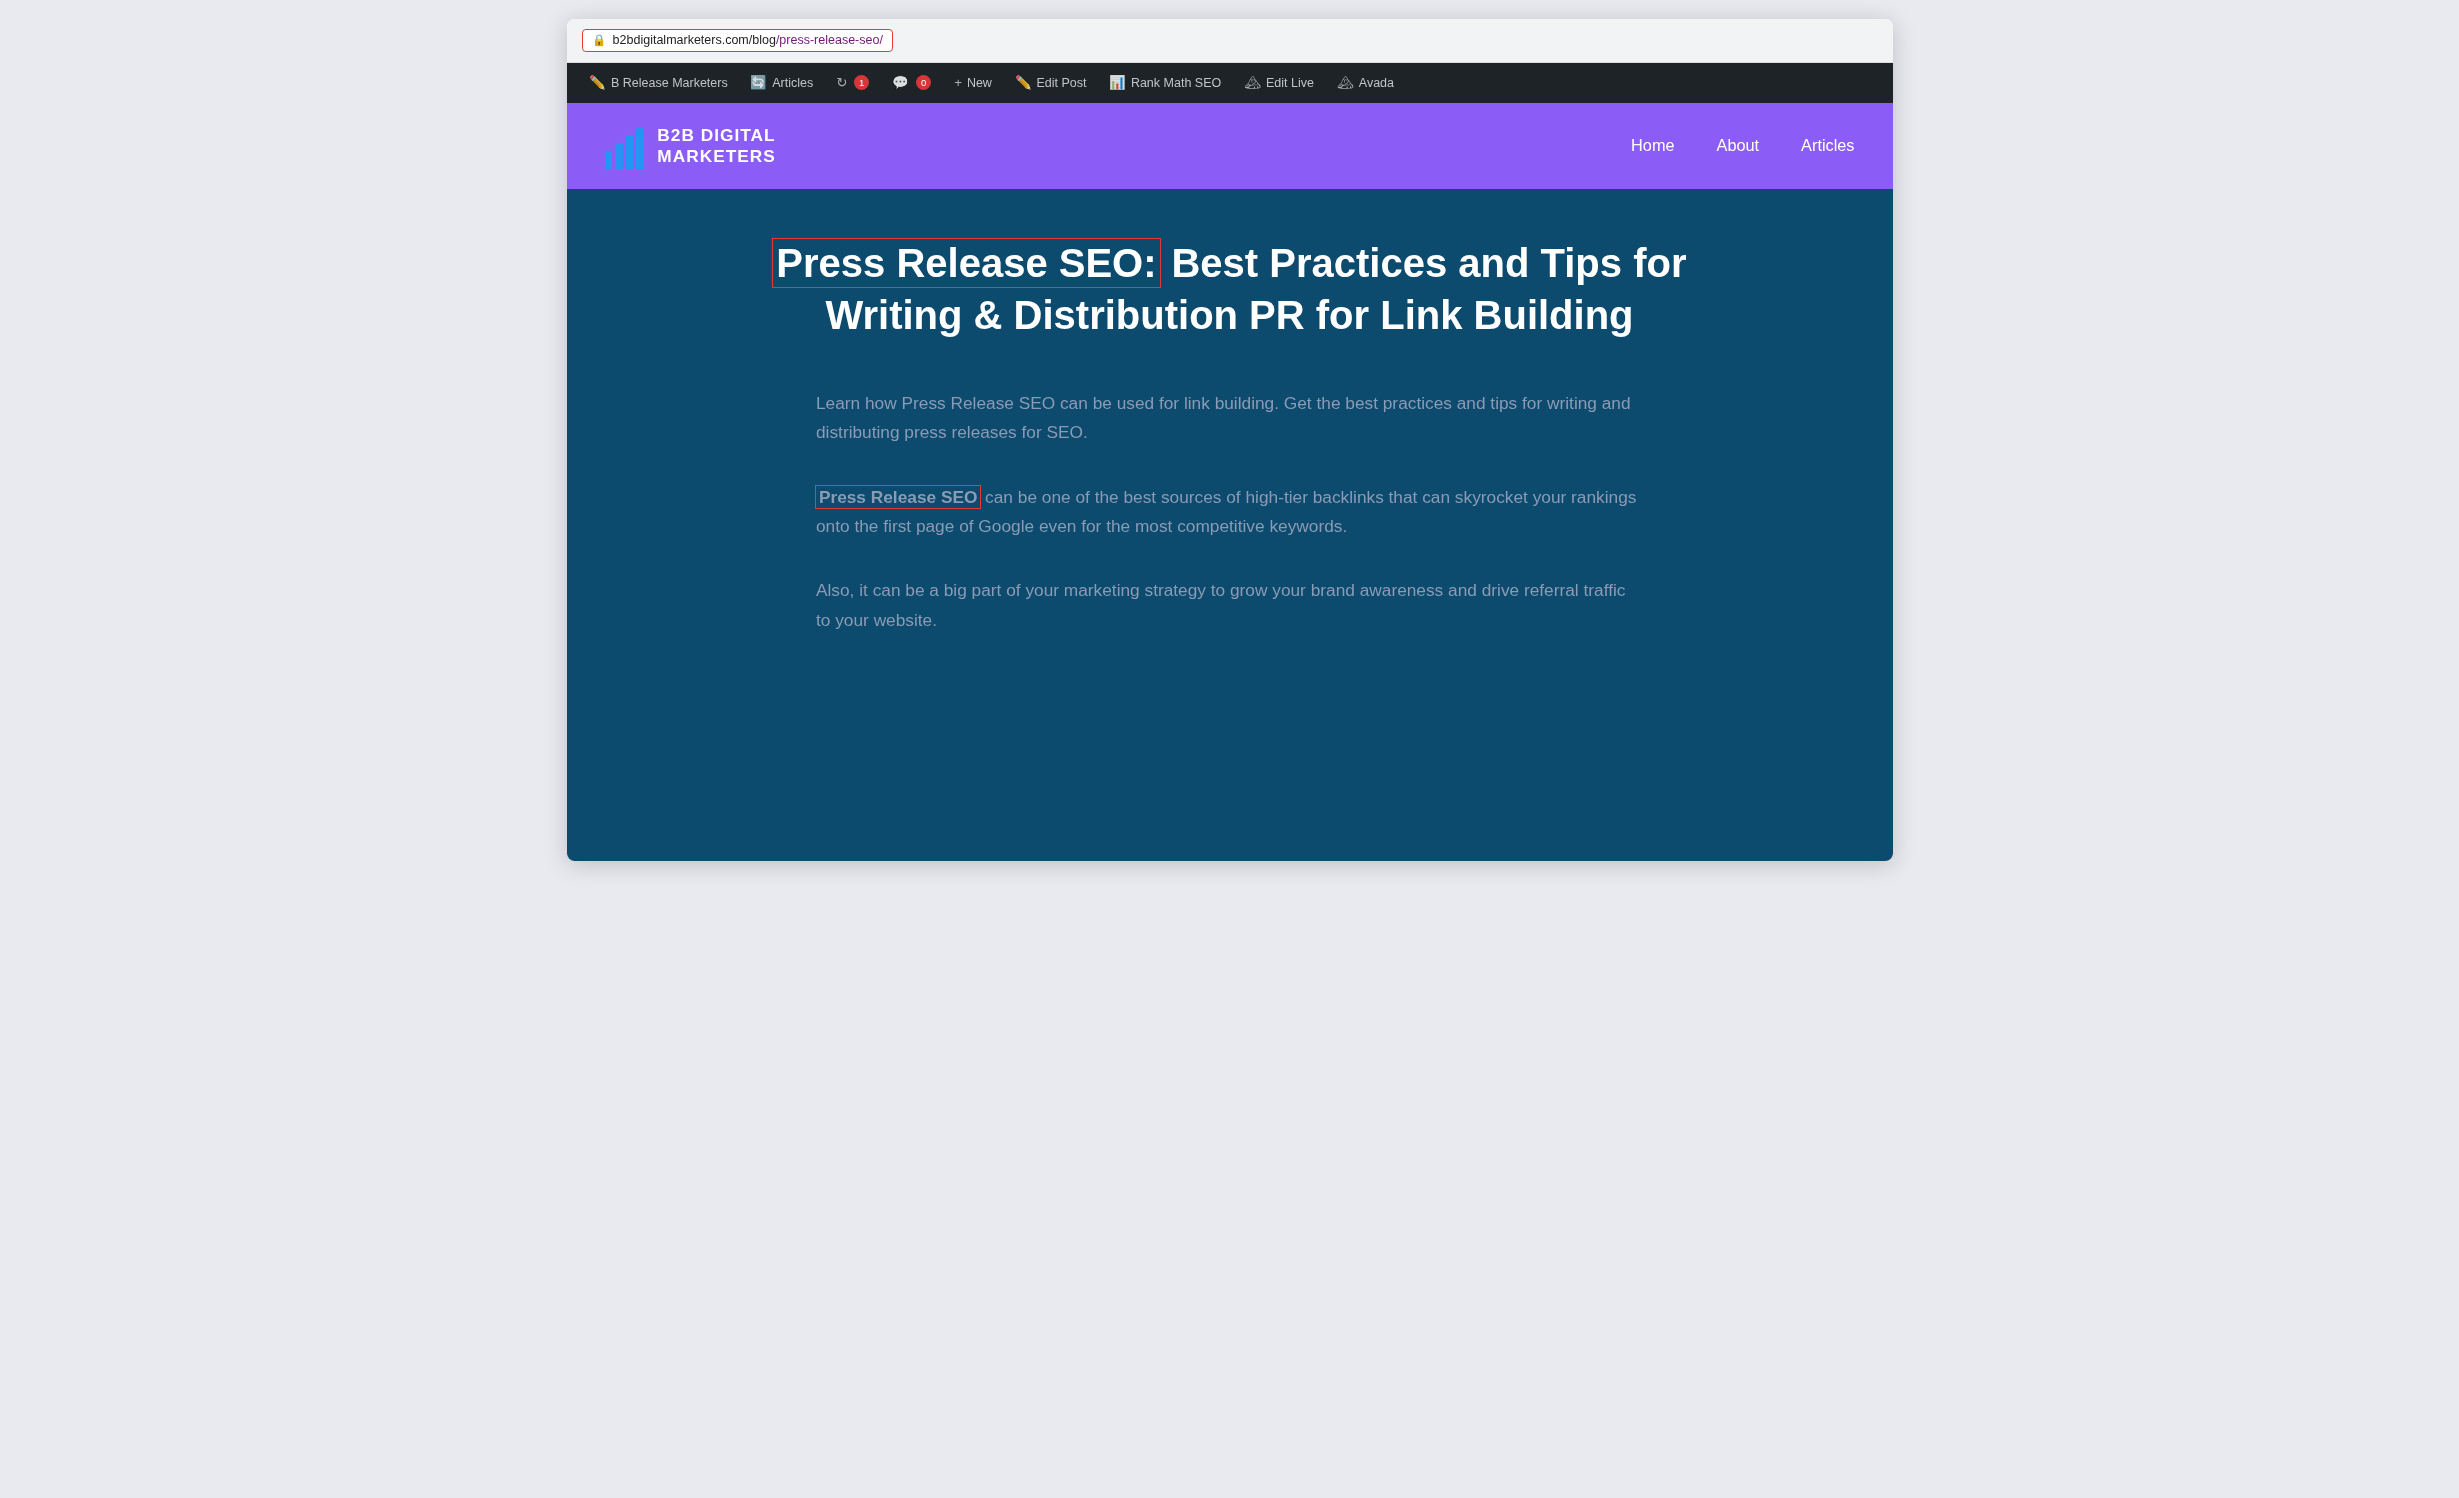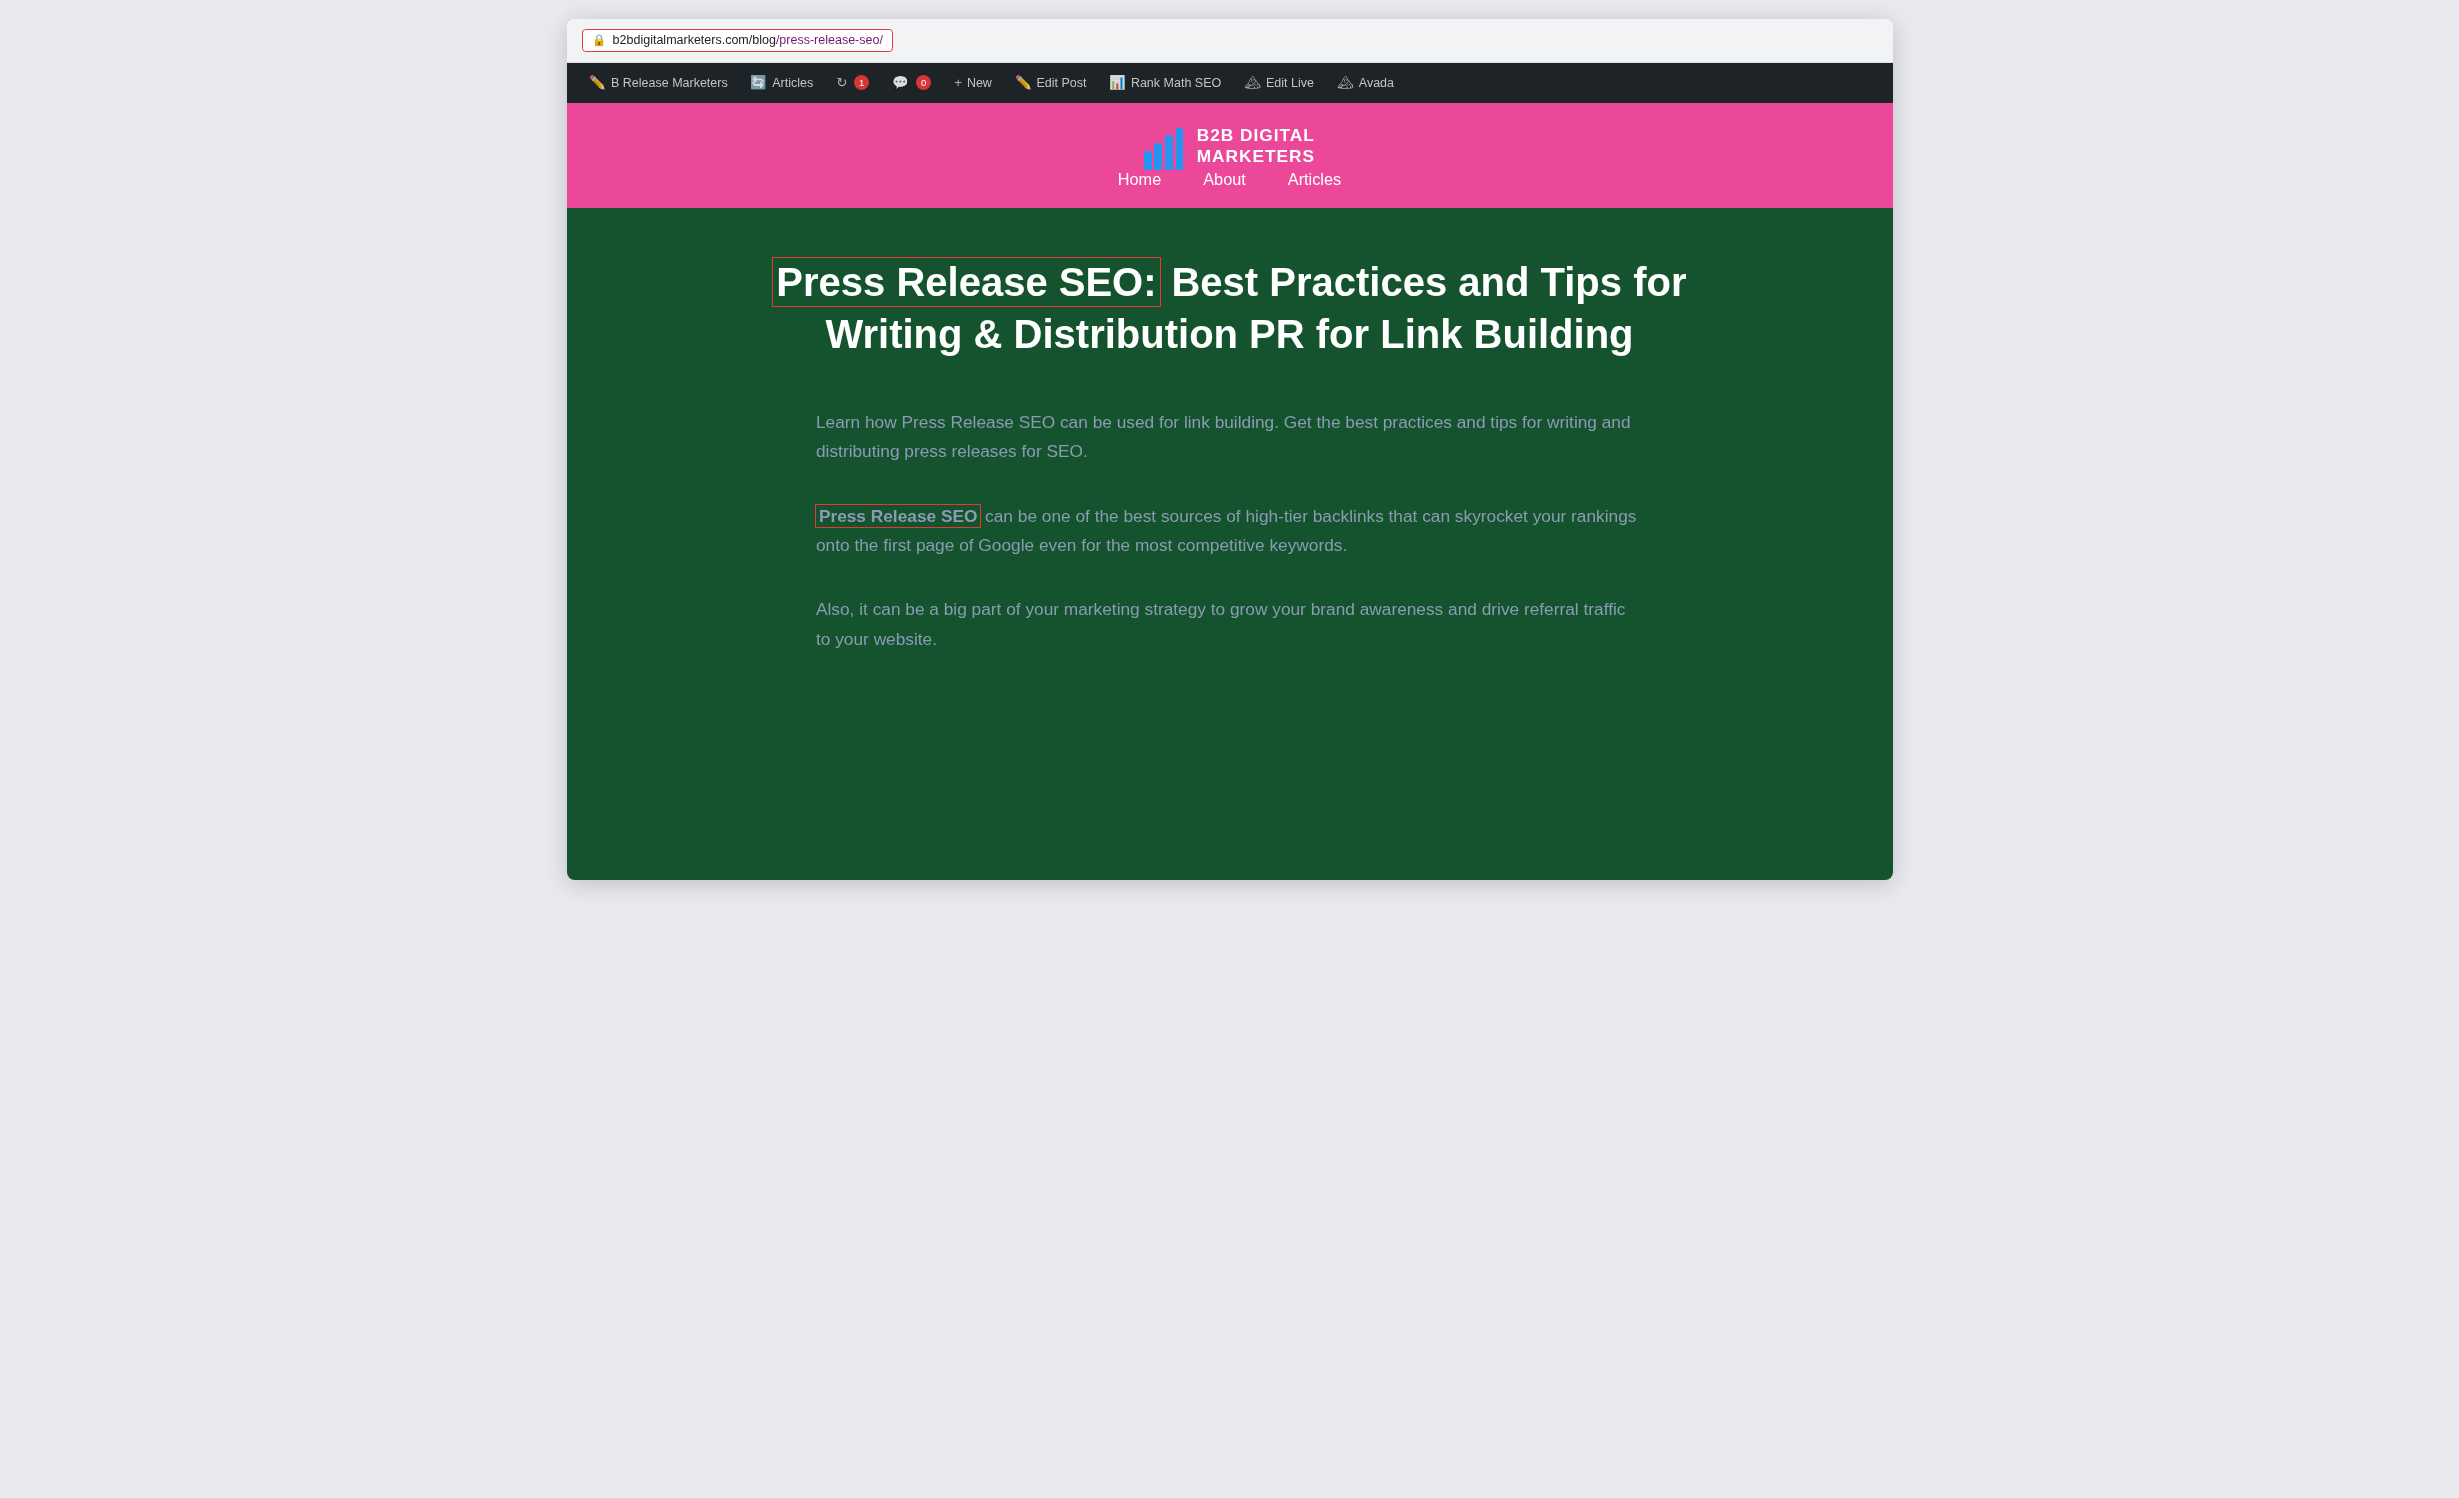--- a/index.html
+++ b/index.html
@@ -93,26 +93,25 @@
       width: 15.4px;
       height: 15.4px;
       display: flex;
       align-items: center;
       justify-content: center;
       margin-left: 1.9px;
     }
 
     
     .site-header {
-      background: #ec4899;
+      background: #8b5cf6;
       padding: 19px 38px;
       display: flex;
       align-items: center;
       justify-content: space-between;
-      flex-direction: column;
     }
 
     .site-logo {
       display: flex;
       align-items: center;
       gap: 13.4px;
     }
 
     .logo-bars {
       display: flex;
@@ -144,21 +143,21 @@
     .nav-link {
       color: #fff;
       font-size: 16.3px;
       text-decoration: none;
       font-weight: 400;
       cursor: pointer;
     }
 
     
     .main-content {
-      background: #14532d;
+      background: #0c4a6e;
       padding: 48px 58px 25px;
       min-height: 672px;
     }
 
     .page-title {
       text-align: center;
       margin-bottom: 48px;
     }
 
     .page-title h1 {

